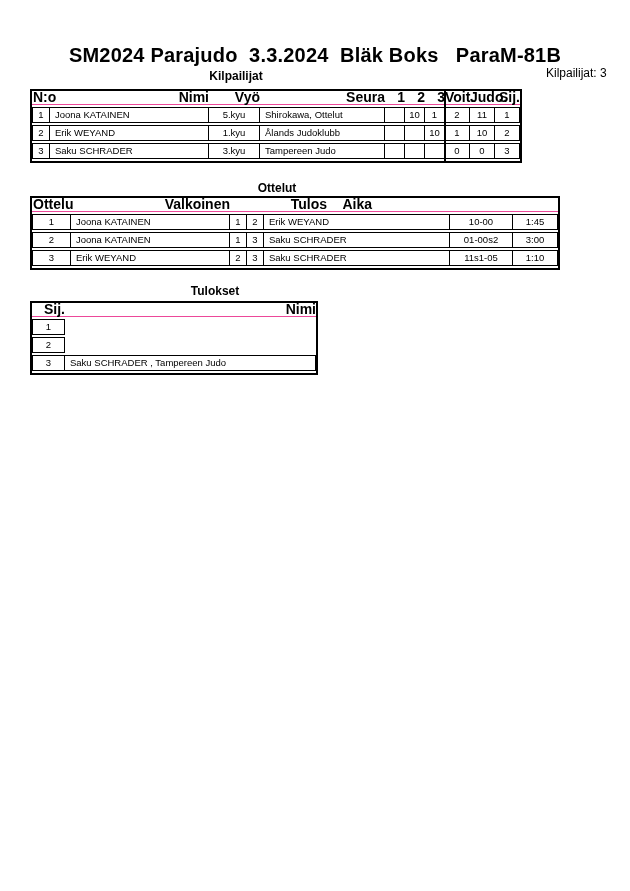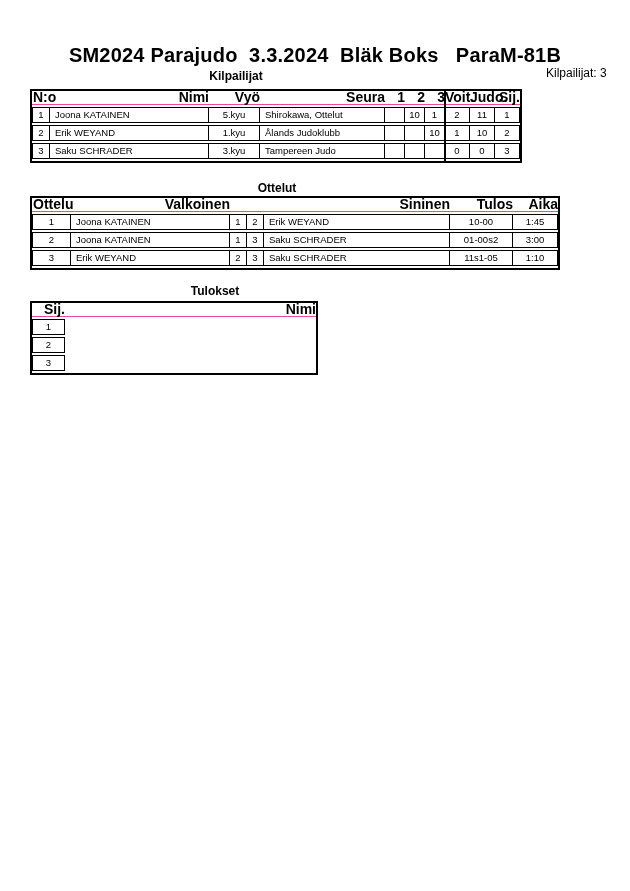--- a/index.html
+++ b/index.html
@@ -119,21 +119,20 @@
     <div class="vline"></div>
   </div>
 
   <div class="section-label" id="lbl-ottelut">Ottelut</div>
   <div class="tbl" id="tbl-matches">
     <div class="thead">
       <div class="hcell left c-match">Ottelu</div>
       <div class="hcell c-white">Valkoinen</div>
       <div class="hcell c-sn"></div>
       <div class="hcell c-sn"></div>
-      <div class="hcell c-blue">Sininen</div>
       <div class="hcell c-res">Tulos</div>
       <div class="hcell c-time">Aika</div>
     </div>
     <div class="trow">
       <div class="cell c-match">1</div>
       <div class="cell left c-white">Joona KATAINEN</div>
       <div class="cell c-sn">1</div>
       <div class="cell c-sn">2</div>
       <div class="cell left c-blue">Erik WEYAND</div>
       <div class="cell c-res">10-00</div>
@@ -166,16 +165,17 @@
       <div class="hcell c-rname">Nimi</div>
     </div>
     <div class="trow">
       <div class="cell c-place">1</div>
     </div>
     <div class="trow">
       <div class="cell c-place">2</div>
     </div>
     <div class="trow">
       <div class="cell c-place">3</div>
+      <div class="cell left c-rname">Saku SCHRADER , Tampereen Judo</div>
     </div>
   </div>
 
 </div>
 
 </body></html>

